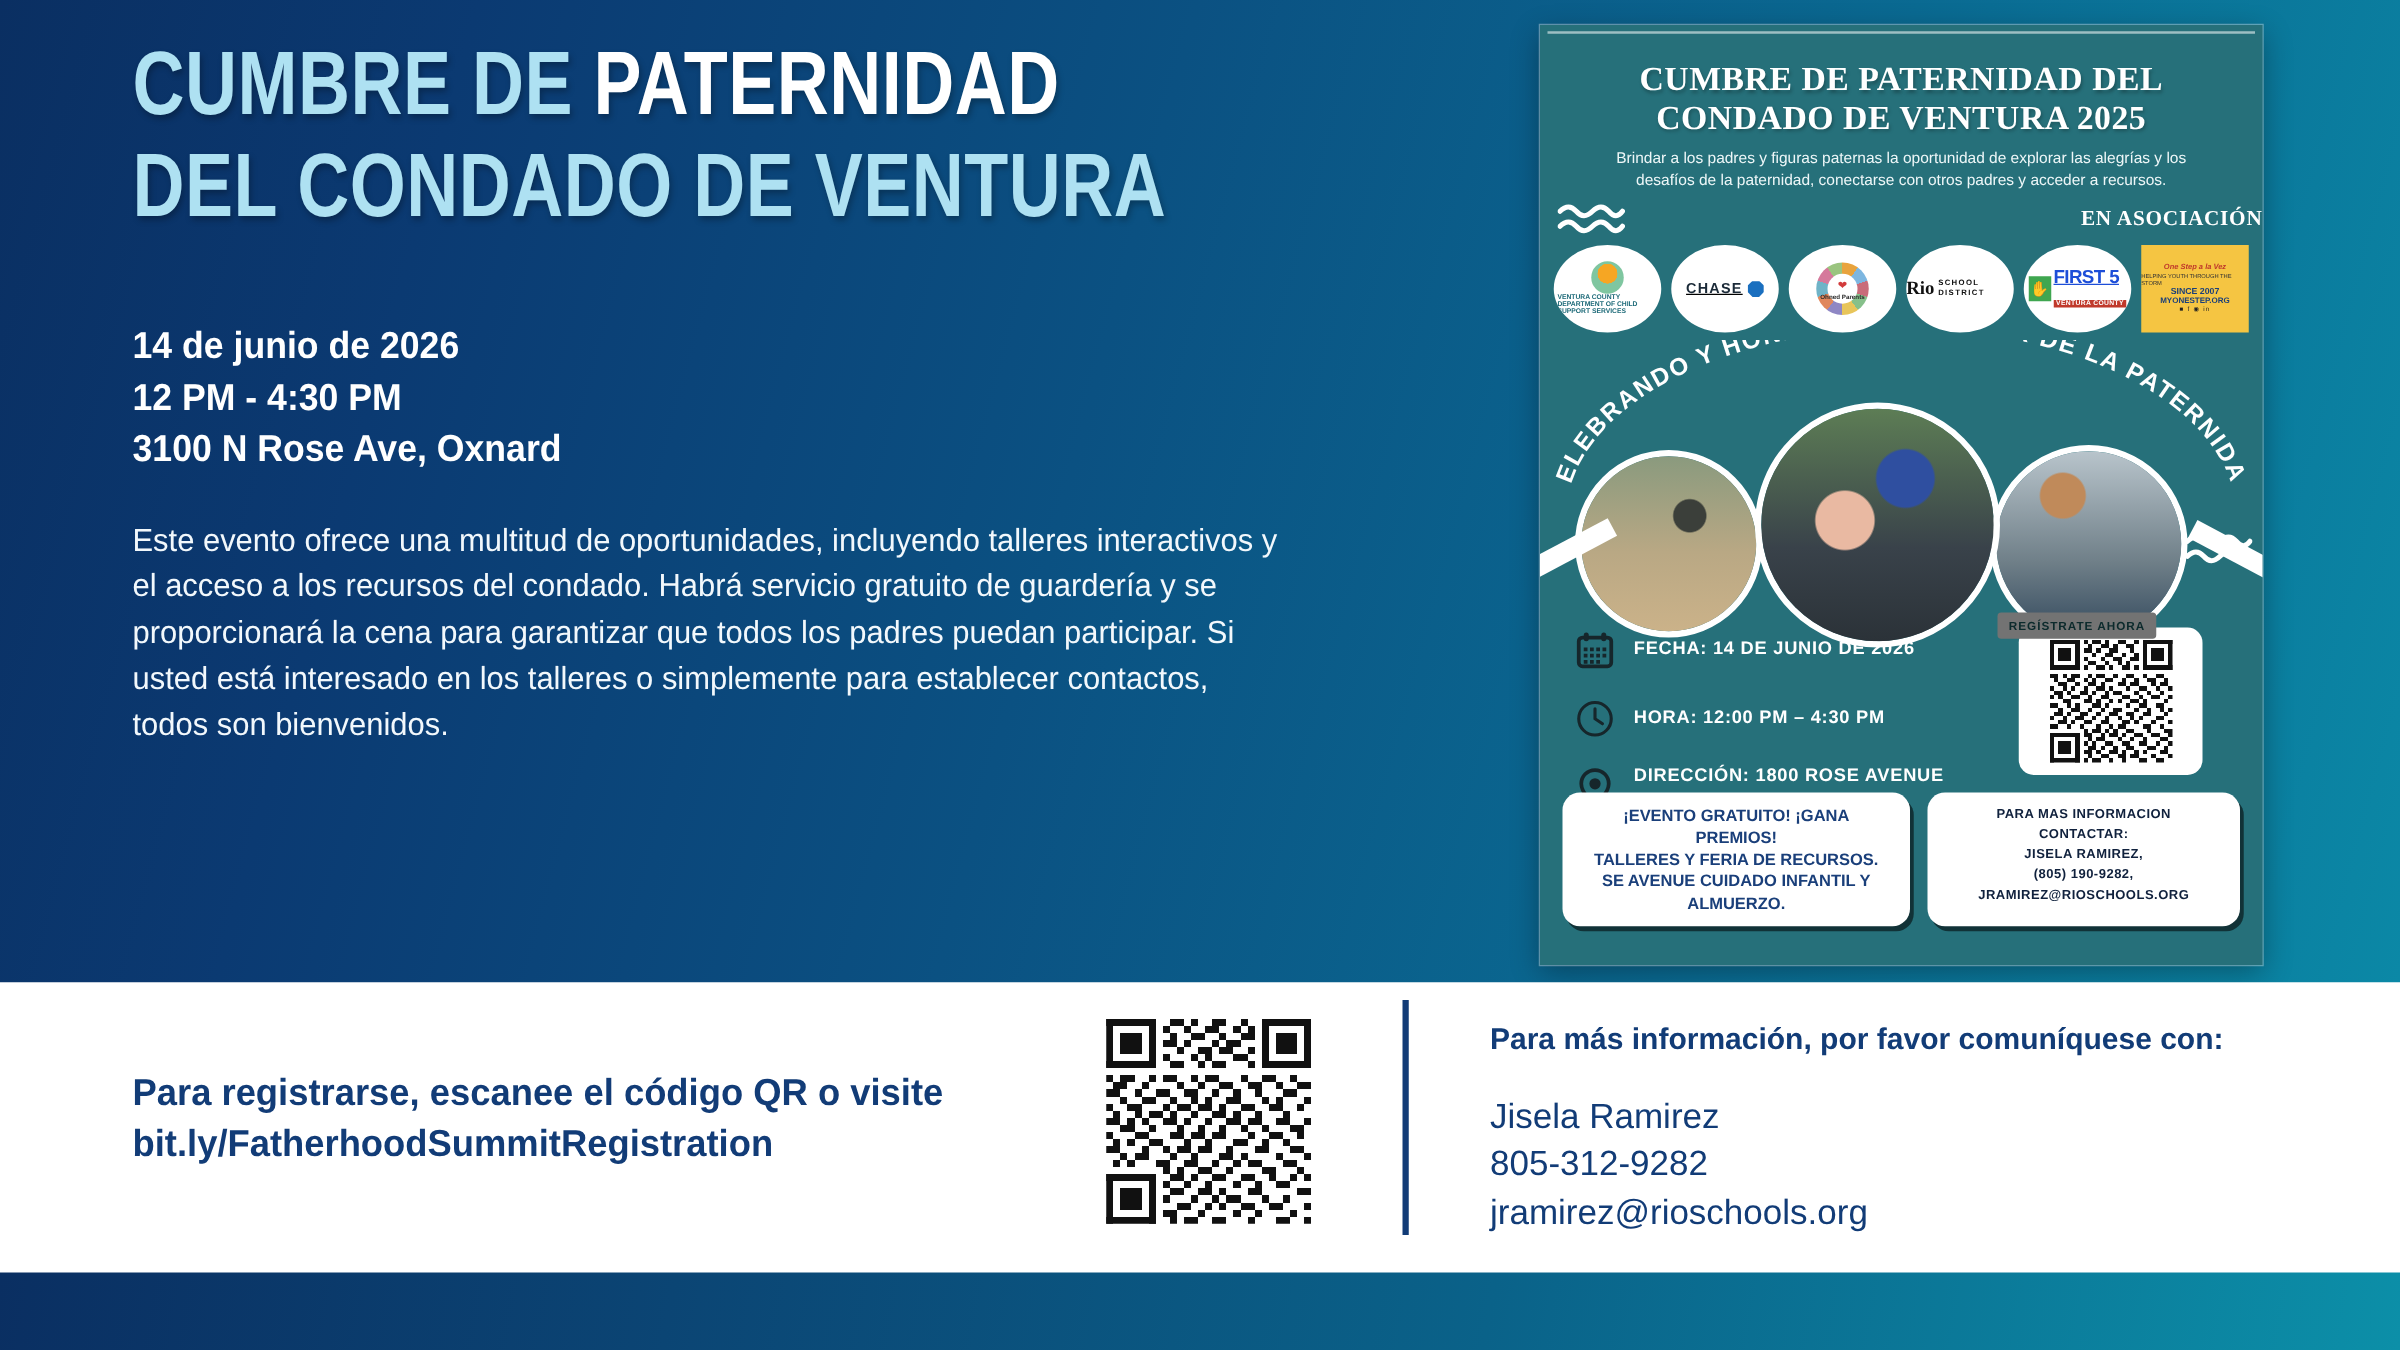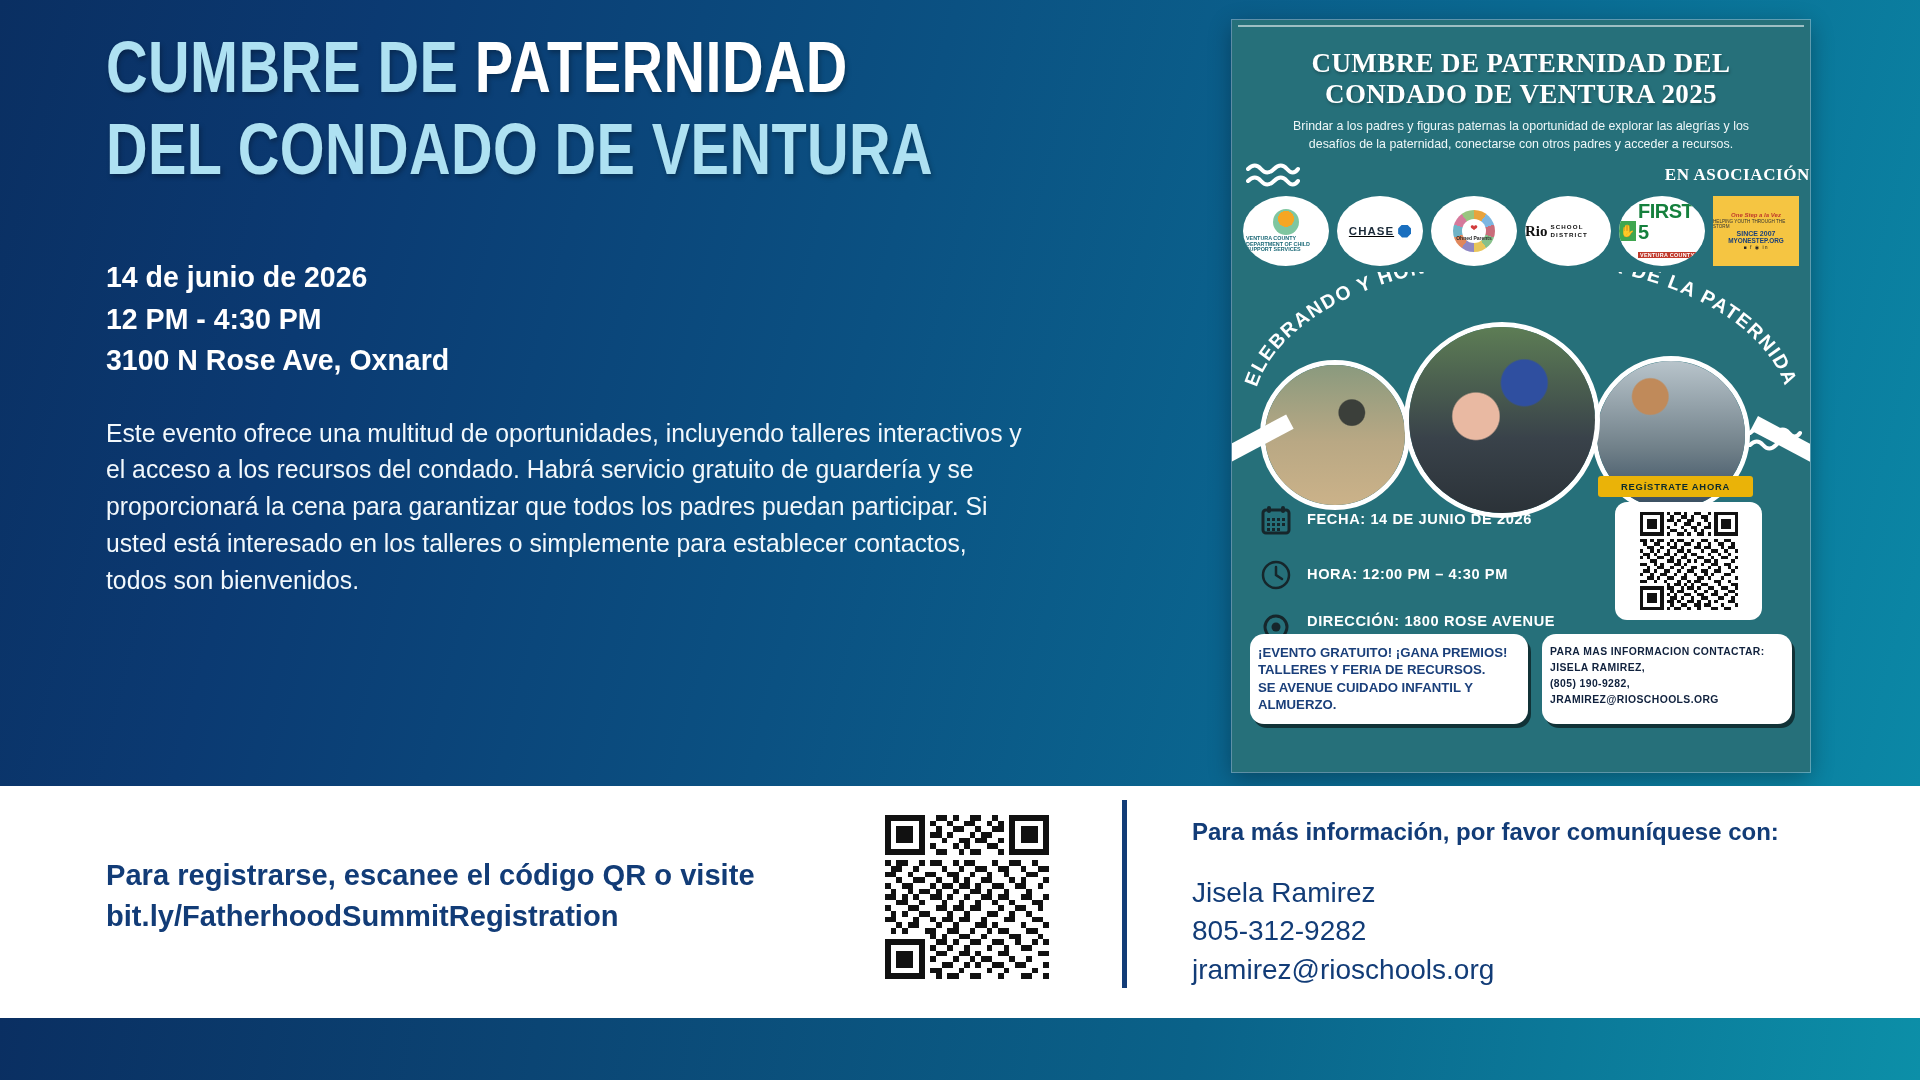--- a/index.html
+++ b/index.html
@@ -89,21 +89,21 @@
      background: conic-gradient(#e8a33d 0 10%, #7db6e0 10% 20%, #c96c7a 20% 30%, #86c08a 30% 40%, #e8c55a 40% 50%, #8f87c4 50% 60%, #e0875c 60% 70%, #6fb3c7 70% 80%, #d5799b 80% 90%, #9ac47f 90% 100%);
      position:relative; margin:0 auto; }
   .lg-ohp .ring::after { content:""; position:absolute; inset:9px; background:#fff; border-radius:50%; }
   .lg-ohp .ring .heart { position:absolute; left:50%; top:42%; transform:translate(-50%,-50%); color:#d23b3b; font-size:9px; z-index:2; }
   .lg-ohp .lbl { position:absolute; left:0; right:0; top:56%; text-align:center; font-size:5px; font-weight:700; color:#2a2a2a; z-index:3; }
   .lg-rio { display:flex; align-items:center; gap:3px; }
   .lg-rio .rio { font-family:"Liberation Serif",serif; font-weight:700; font-size:15px; color:#111; line-height:1; }
   .lg-rio .sd { font-size:6.2px; font-weight:700; letter-spacing:1.1px; line-height:1.25; color:#111; text-align:left; }
   .lg-f5 { display:flex; align-items:center; gap:2px; }
   .lg-f5 .hand { width:18px; height:20px; background:#3fa650; display:flex; align-items:center; justify-content:center; color:#fff; font-size:12px; }
-  .lg-f5 .f5 { font-weight:700; font-size:20px; color:#15803d; letter-spacing:-.5px; line-height:1; }
+  .lg-f5 .f5 { font-weight:700; font-size:15px; color:#1d4ed8; letter-spacing:-.5px; line-height:1;text-decoration:underline; }
   .lg-f5 .vc { font-size:5.4px; font-weight:700; color:#fff; background:#c0392b; padding:0 2px; letter-spacing:.3px; }
   .lg-step { width:86px; height:70px; background:#f5c542; display:flex; flex-direction:column; align-items:center; justify-content:center; }
   .lg-step .top { font-size:6px; color:#c0392b; font-style:italic; font-weight:700; }
   .lg-step .mid { font-size:4.6px; color:#333; line-height:1.1; margin-top:1px; }
   .lg-step .since { font-size:7px; font-weight:700; color:#1a3f7a; margin-top:1px; }
   .lg-step .url { font-size:6.4px; font-weight:700; color:#1a3f7a; }
   .lg-step .soc { font-size:5px; color:#222; letter-spacing:1px; }
 
   .arch { position:absolute; left:0; top:252px; width:578px; height:120px; }
   .arch text { font-family:"Liberation Sans", sans-serif; font-weight:700; font-size:19.5px; fill:#ffffff; letter-spacing:1.6px; }
@@ -130,26 +130,26 @@
   .band-r { left:518px; top:412px; width:72px; transform:rotate(28deg); }
 
   .details { position:absolute; left:26px; top:482px; width:330px; }
   .det-row { display:flex; align-items:center; gap:13px; margin-bottom:19px; }
   .det-ico { width:36px; height:36px; flex:0 0 36px; display:flex; align-items:center; justify-content:center; }
   .det-txt { color:#fff; font-weight:700; font-size:14.6px; letter-spacing:.6px; line-height:1.2; }
   .det-txt .sub { display:block; font-size:11.6px; margin-top:3px; letter-spacing:.4px; }
 
   .qr-card { position:absolute; left:383px; top:482px; width:147px; height:118px;
     background:#fff; border-radius:12px; display:flex; align-items:center; justify-content:center; }
-  .qr-badge { position:absolute; left:366px; top:456px; background:#eab308; color:#0c2a2c;
-    font-size:9.4px; font-weight:700; letter-spacing:.8px; padding:5px 23px; border-radius:3px; z-index:4; }
+  .qr-badge { position:absolute; left:366px; top:470px; background:#737373; color:#0c2a2c;
+    font-size:9.4px; font-weight:700; letter-spacing:.8px; padding:5px 9px; border-radius:3px; z-index:4; }
   .qr-img { width:98px; height:98px; }
 
   .boxes { position:absolute; left:18px; top:614px; width:542px; display:flex; gap:14px; }
-  .box { background:#fff; border-radius:14px; box-shadow:3px 4px 0 rgba(0,0,0,.55); padding:10px 8px; }
+  .box { background:#fff; border-radius:14px; box-shadow:3px 4px 0 rgba(0,0,0,.55); padding:10px 24px; text-align:center; }
   .box-free { flex:0 0 278px; color:#1a3f7a; font-weight:700; font-size:13.2px; line-height:1.32; }
   .box-contact { flex:1; color:#10213d; font-weight:700; font-size:10.4px; line-height:1.55; letter-spacing:.4px; }
 
   
   .footer { position:absolute; left:0; top:786px; width:1920px; height:232px; background:#fff; }
   .reg-text { position:absolute; left:106px; top:855px; width:760px;
     color:#123c77; font-weight:700; font-size:30px; line-height:1.35;
     transform:scaleX(.97); transform-origin:left top; }
   .qr-foot { position:absolute; left:885px; top:815px; width:164px; height:164px; }
   .divider { position:absolute; left:1122px; top:800px; width:5px; height:188px; background:#123c77; }

